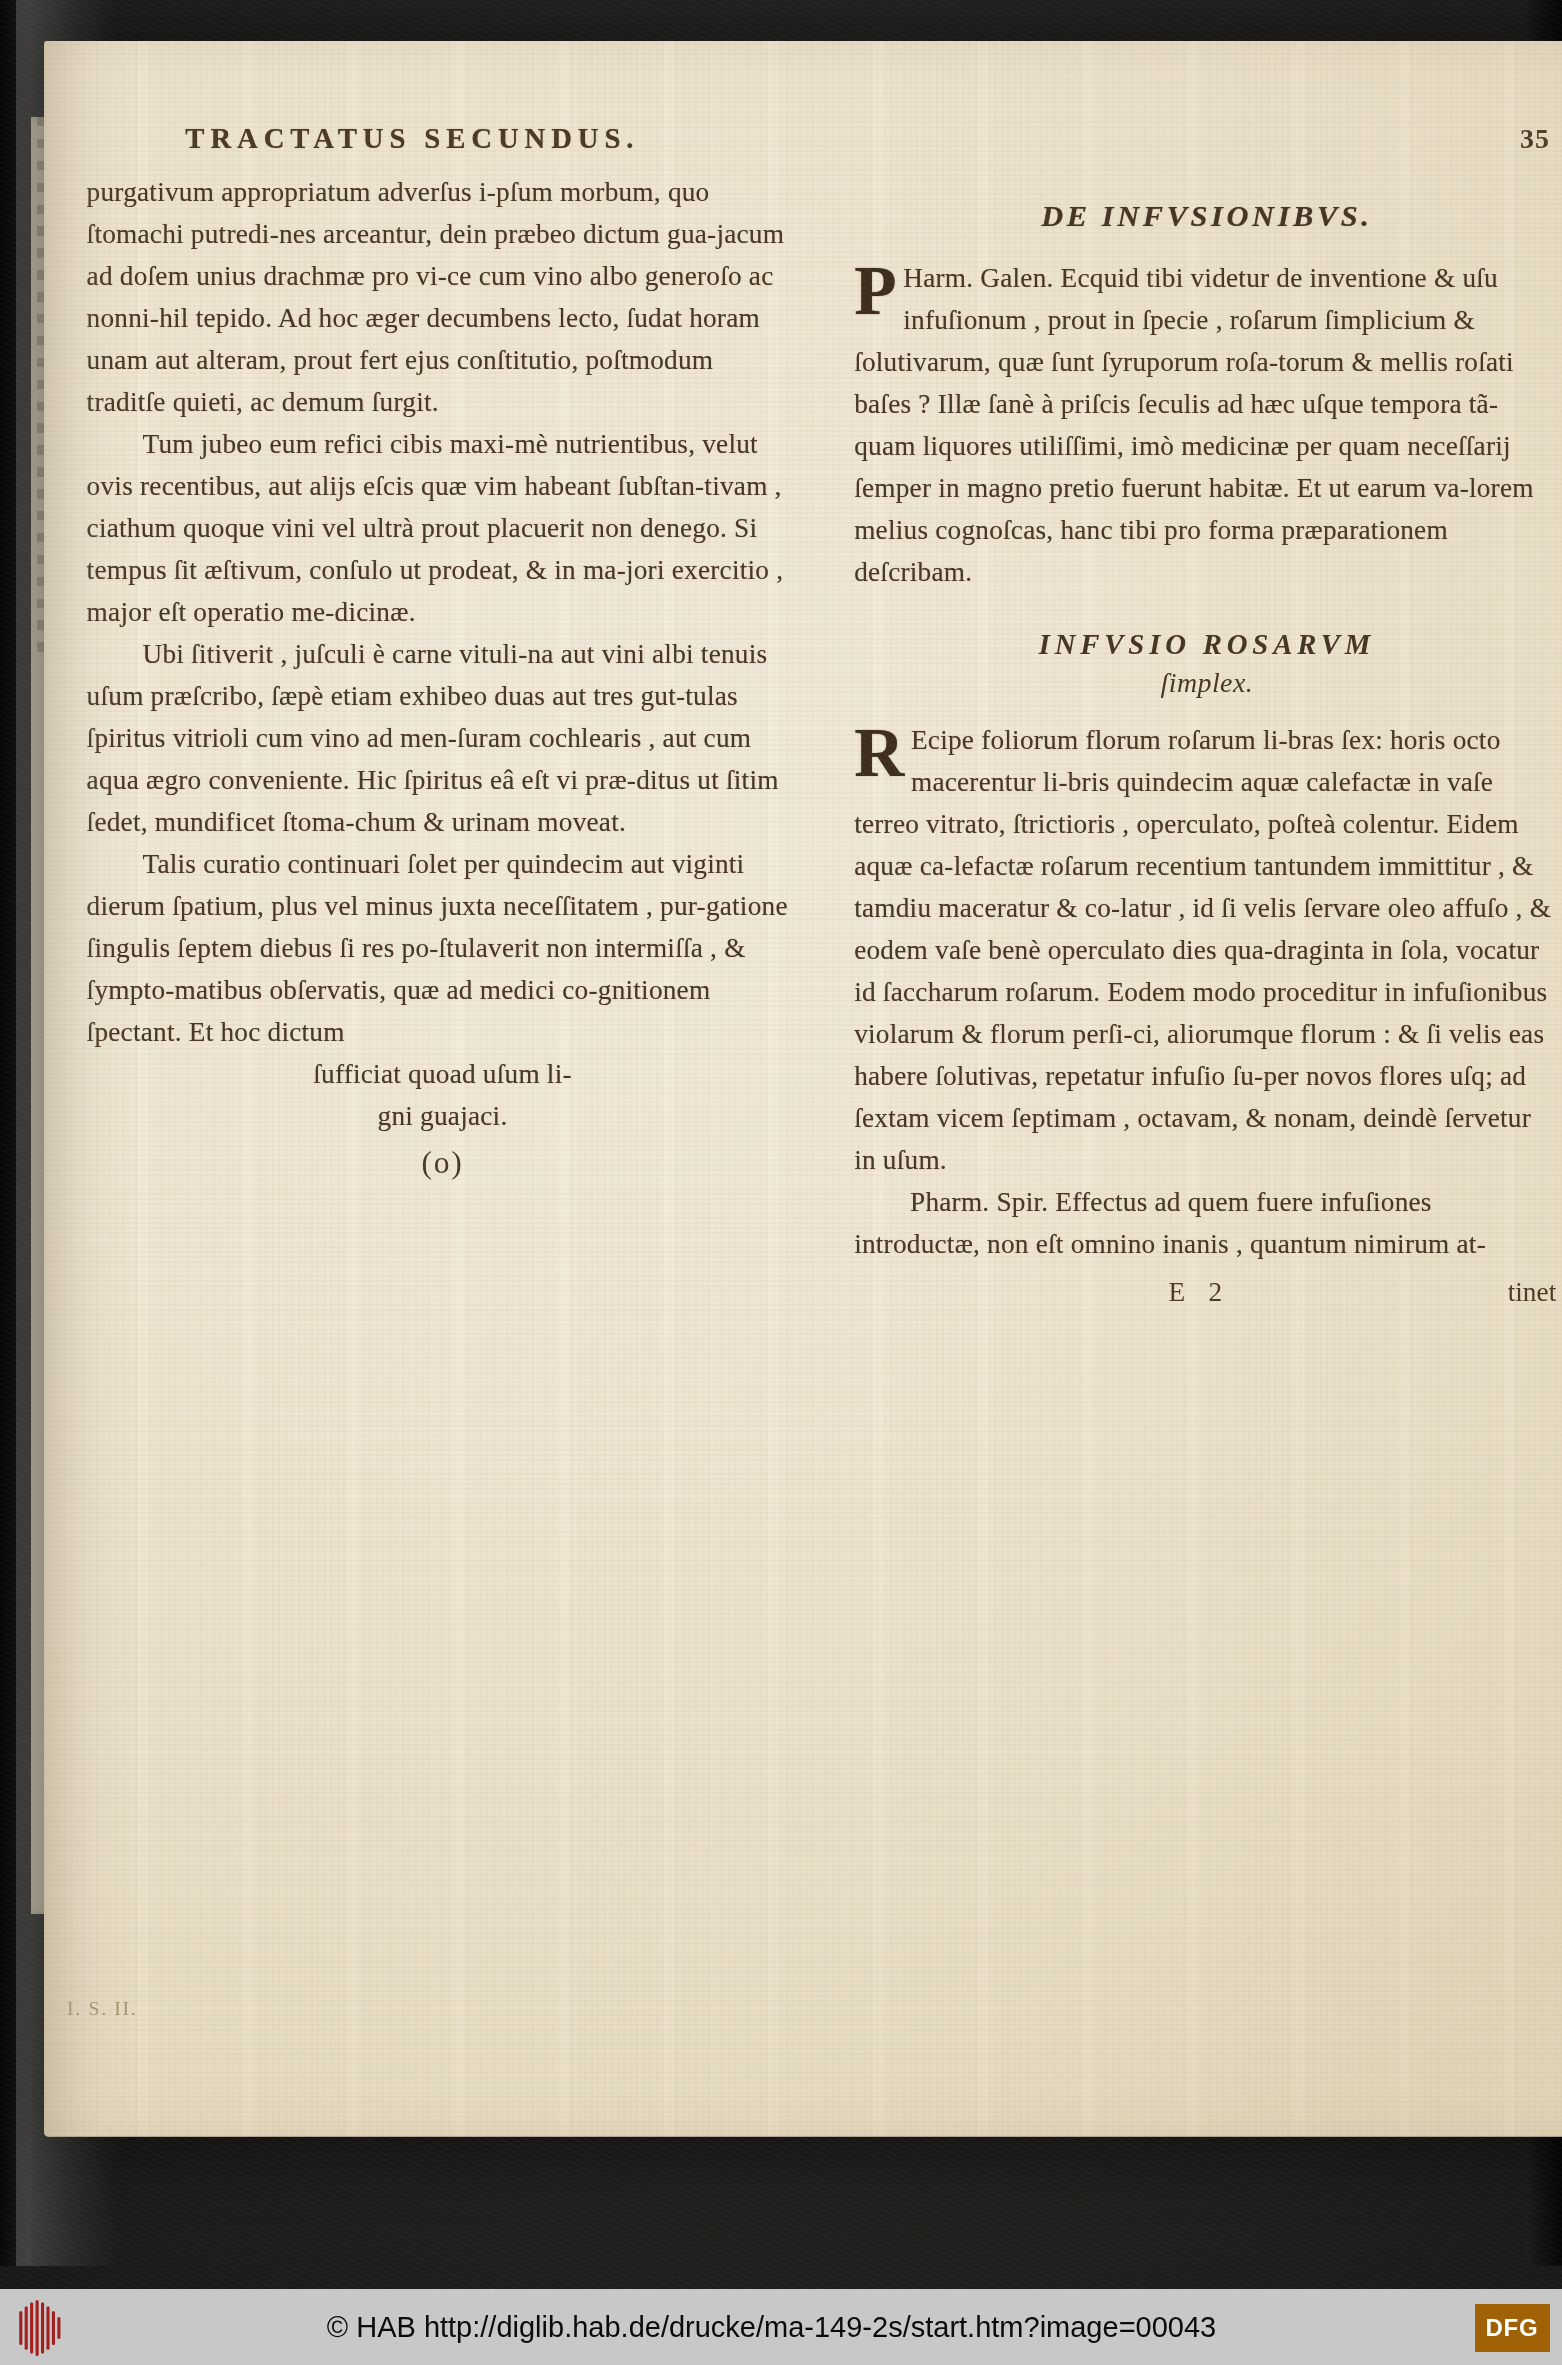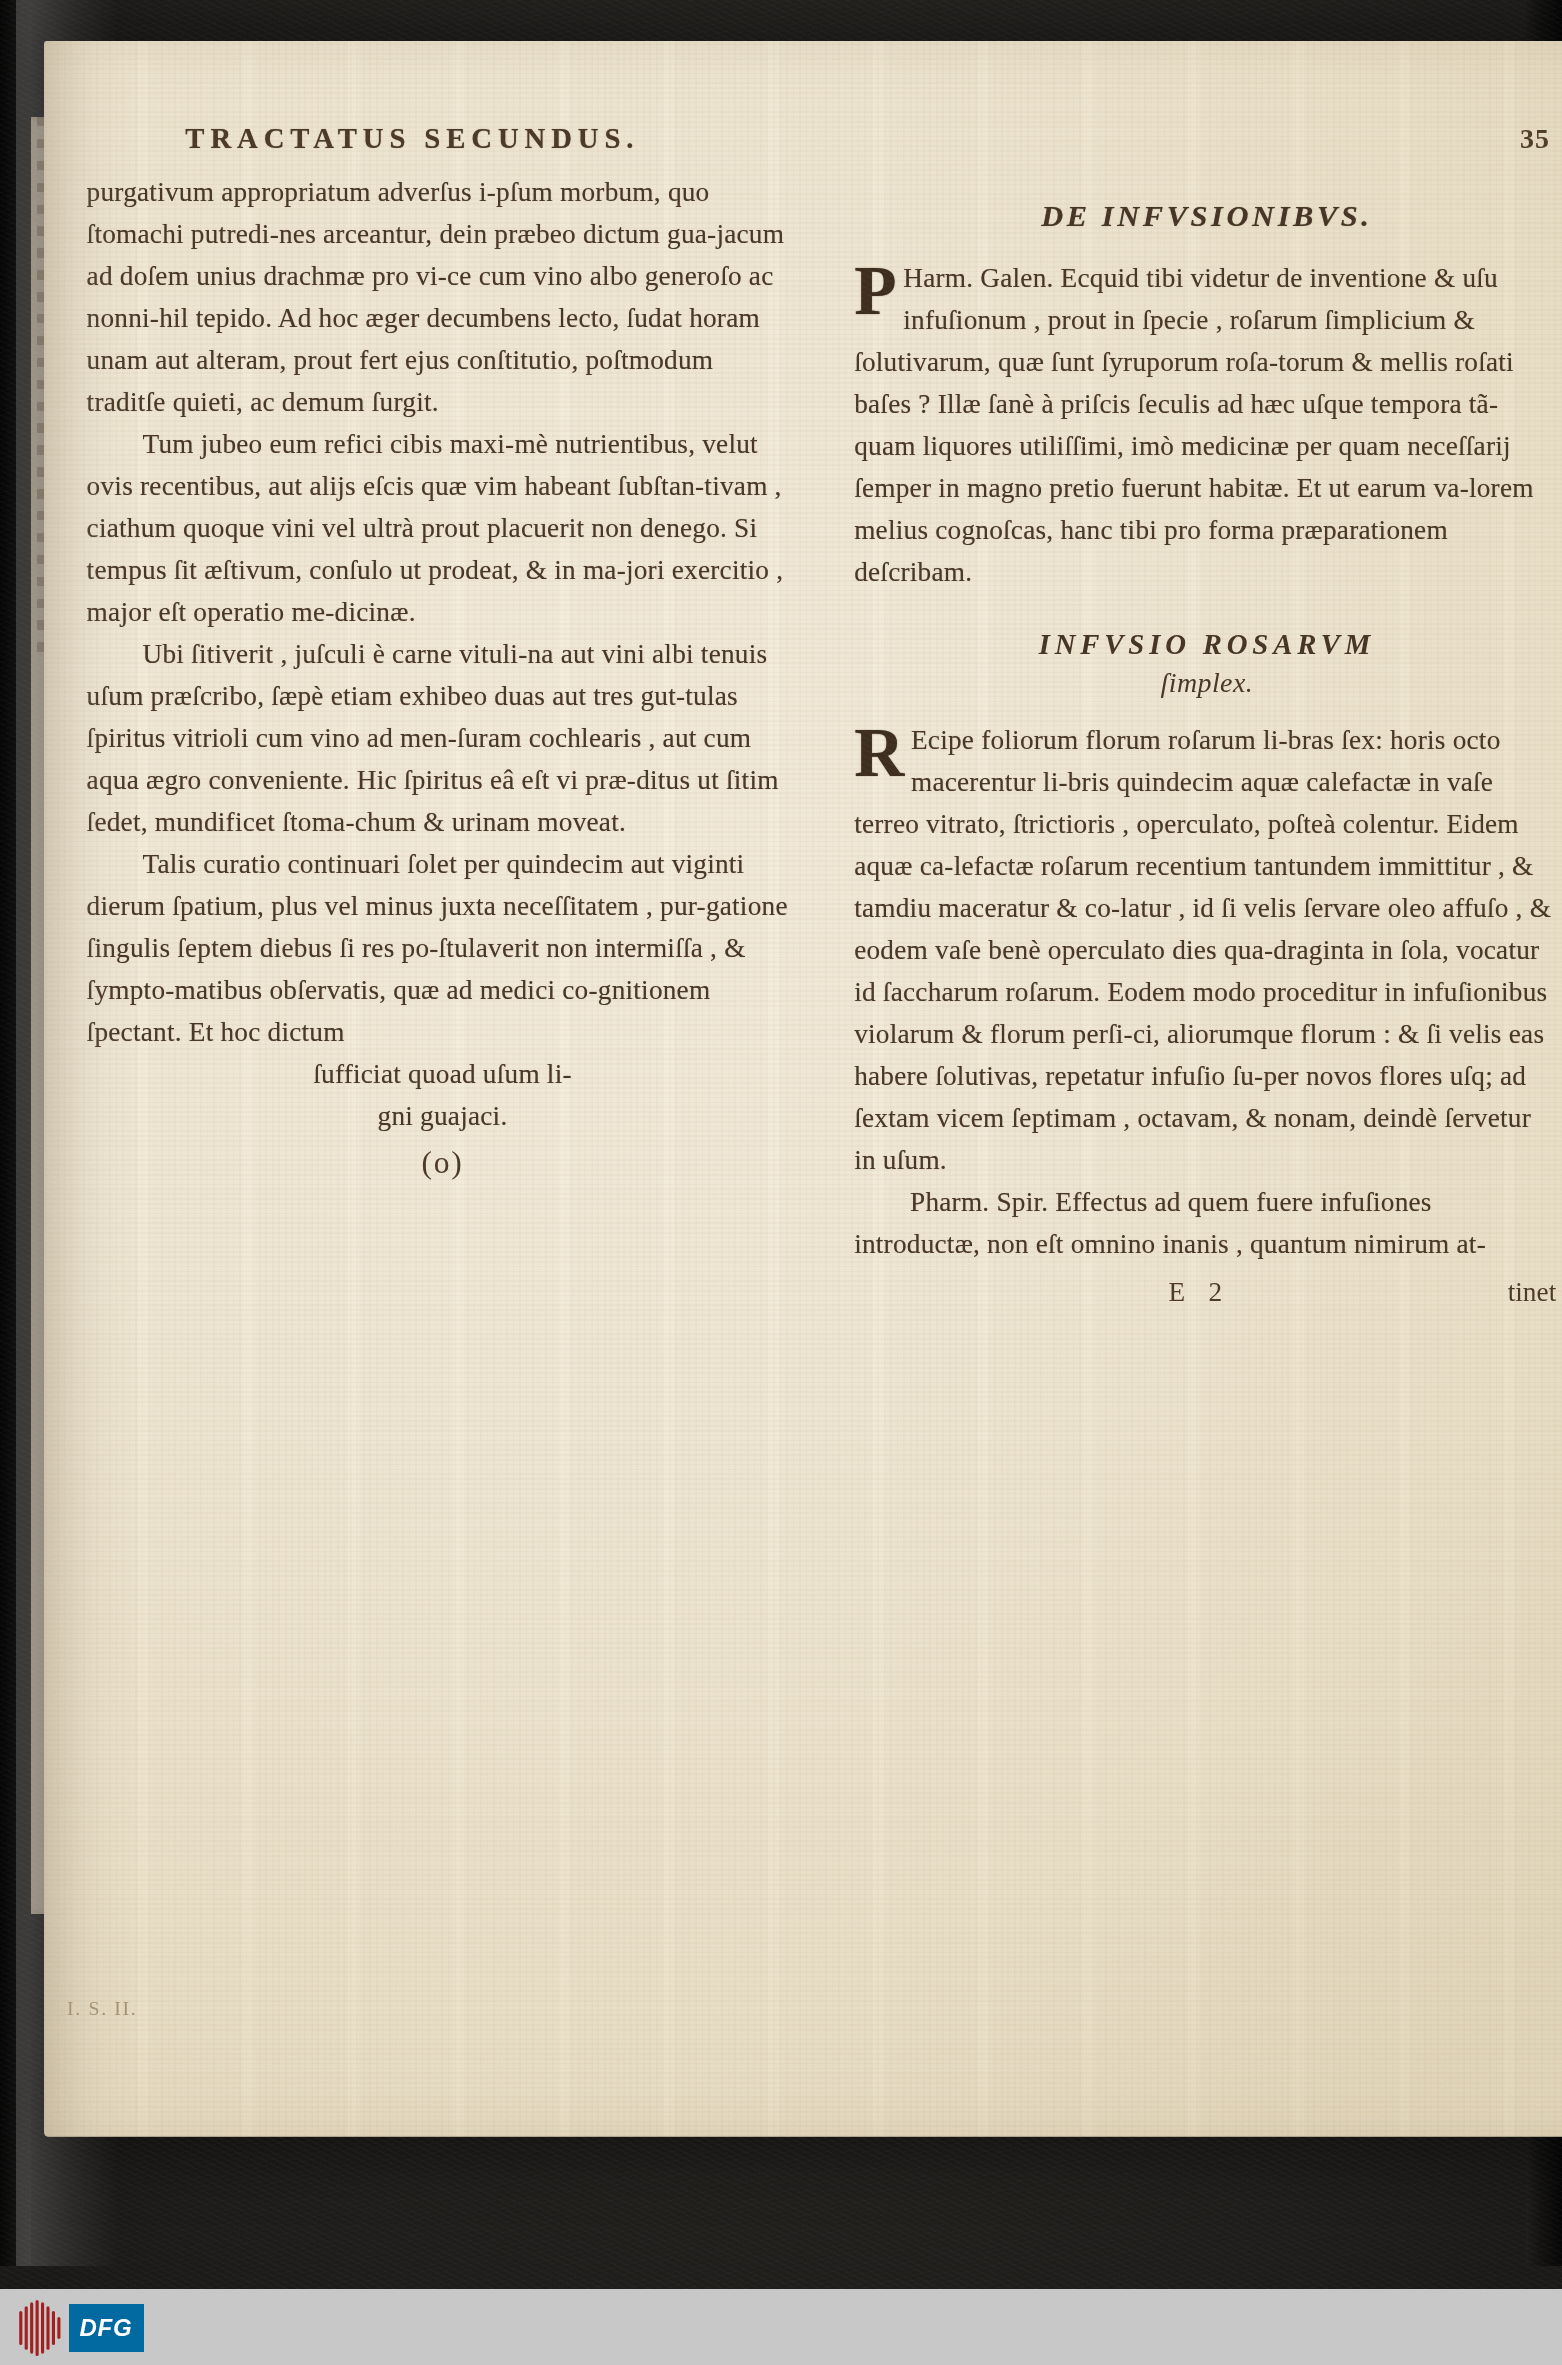--- a/index.html
+++ b/index.html
@@ -410,16 +410,17 @@
         <rect x="18" y="3" width="4" height="66" rx="2"></rect>
         <rect x="25" y="0" width="4" height="72" rx="2"></rect>
         <rect x="32" y="3" width="4" height="66" rx="2"></rect>
         <rect x="39" y="8" width="4" height="56" rx="2"></rect>
         <rect x="46" y="14" width="4" height="44" rx="2"></rect>
         <rect x="53" y="22" width="4" height="28" rx="2"></rect>
       </g>
     </svg>
   </div>
 
-
-  <div class="dfg-logo" style="background: #0369a1; font-style: italic;">DFG</div>
+  <div class="credit-text">© HAB http://diglib.hab.de/drucke/ma-149-2s/start.htm?image=00043</div>
+
+  <div class="dfg-logo" style="background: #a16207;">DFG</div>
 </div>
 
 
 </body></html>

